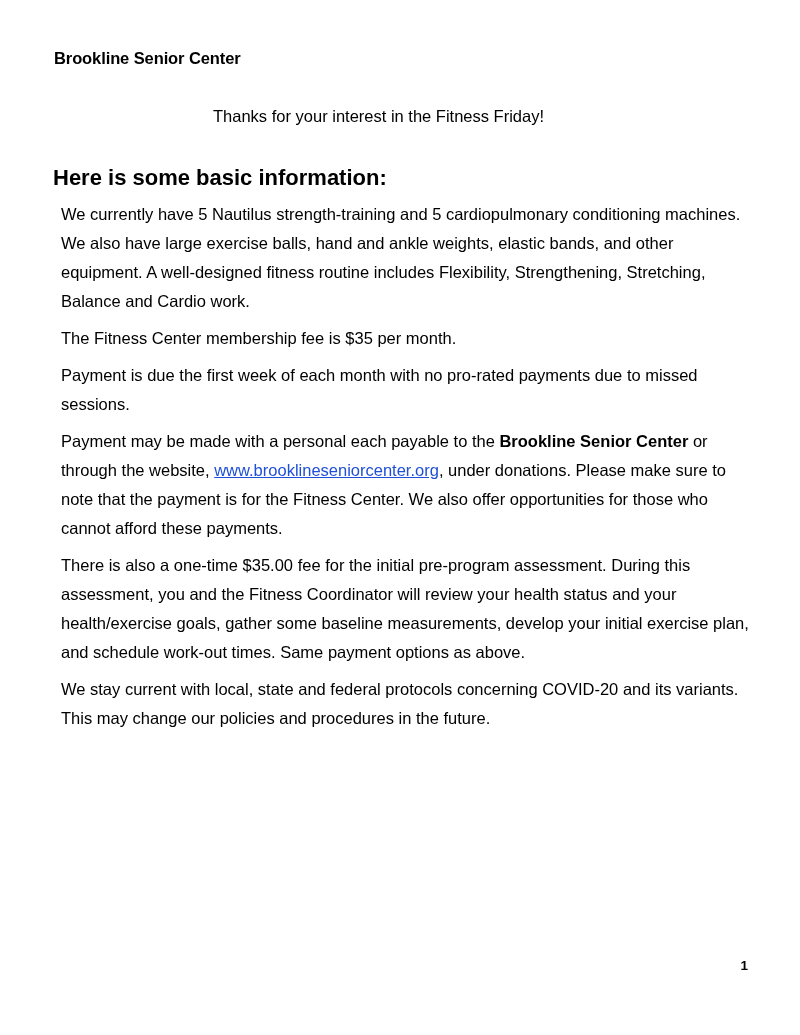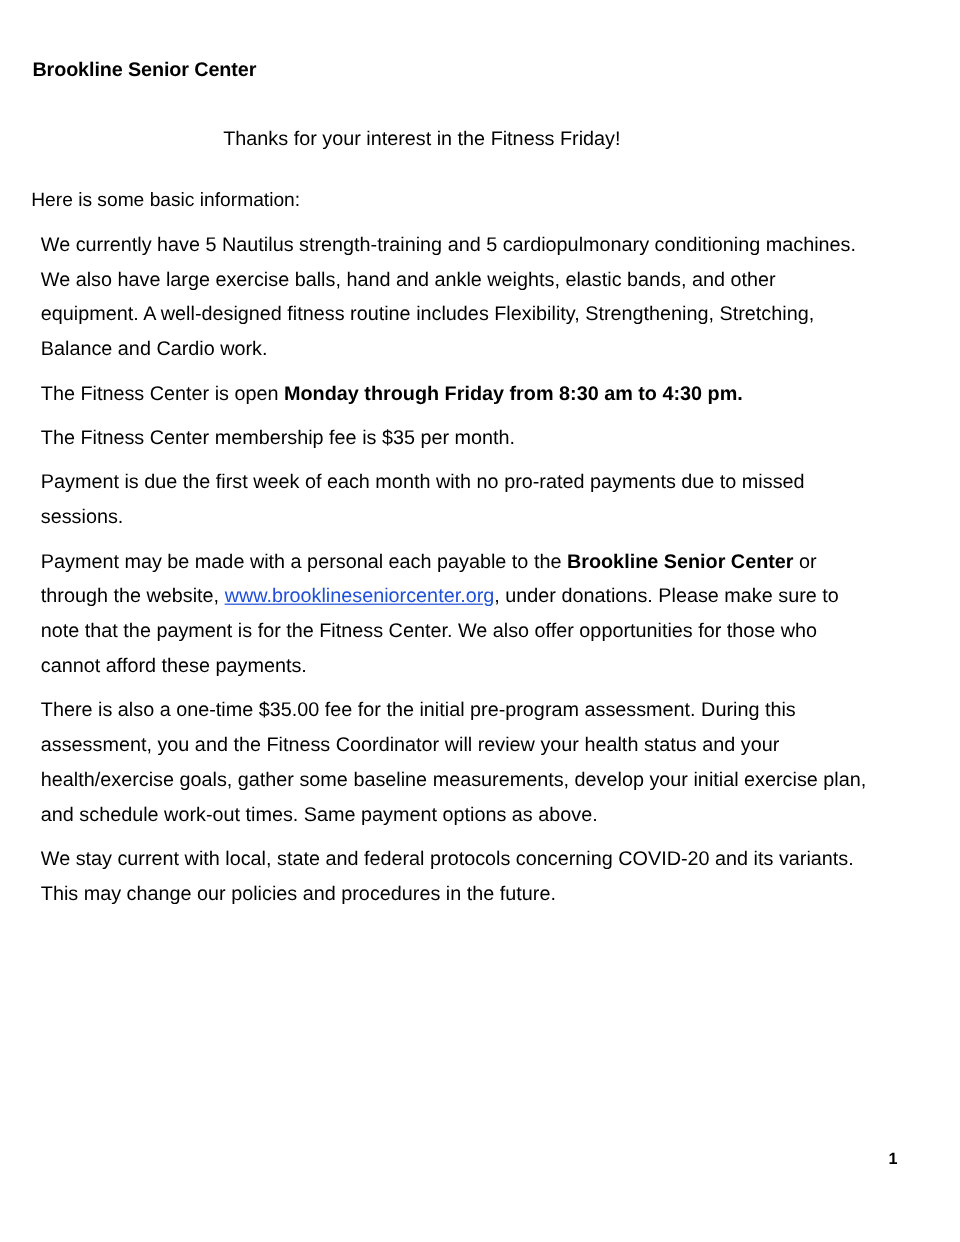--- a/index.html
+++ b/index.html
@@ -12,21 +12,21 @@
     height: 1035px;
     font-family: "Liberation Sans", sans-serif;
     color: #000000;
     position: relative;
     overflow: hidden;
   }
   .page {
     box-sizing: border-box;
     width: 800px;
     height: 1035px;
-    padding: 44px 52px 0 26px;
+    padding: 44px 52px 0 53px;
     position: relative;
   }
   .header-block {
     margin-left: 0px;
   }
   .header-line {
     font-weight: bold;
     font-size: 16.5px;
     line-height: 28px;
     letter-spacing: -0.1px;
@@ -36,24 +36,24 @@
     letter-spacing: 0.1px;
   }
   .greeting {
     text-align: left;
     font-size: 16.5px;
     line-height: 28px;
     margin-top: 30px;
     margin-left: 160px;
   }
   .section-heading {
-    font-weight: normal;
-    font-size: 16px;
+    font-weight: bold;
+    font-size: 22px;
     line-height: 28px;
-    margin-top: 24px;
+    margin-top: 34px;
   }
   p.body-par {
     font-size: 16.5px;
     line-height: 29px;
     margin: 8px;
   }
   .gap-before {
     margin-top: 29px;
   }
   .strong {
@@ -83,23 +83,20 @@
   </div>
 
   <div class="greeting">Thanks for your interest in the Fitness Friday!</div>
 
   <div class="text-col">
 
     <div class="section-heading">Here is some basic information:</div>
 
     <p class="body-par">We currently have 5 Nautilus strength-training and 5 cardiopulmonary conditioning machines.  We also have large exercise balls, hand and ankle weights, elastic bands, and other equipment.  A well-designed fitness routine includes Flexibility, Strengthening, Stretching, Balance and Cardio work.</p>
 
-    <p class="body-par gap-before">
-      <span>The Fitness Center is open </span><span class="strong">Monday through Friday from 8:30 am to 4:30 pm.</span>
-    </p>
 
     <p class="body-par gap-before">The Fitness Center membership fee is $35 per month.</p>
     <p class="body-par">Payment is due the first week of each month with no pro-rated payments due to missed sessions.</p>
 
     <p class="body-par gap-before">
       <span>Payment may be made with a personal each payable to the </span><span class="strong">Brookline Senior Center</span><span> or through the website, </span><a class="link" href="#">www.brooklineseniorcenter.org</a><span>, under donations. Please make sure to note that the payment is for the Fitness Center. We also offer opportunities for those who cannot afford these payments.</span>
     </p>
 
     <p class="body-par gap-before">There is also a one-time $35.00 fee for the initial pre-program assessment.  During this assessment, you and the Fitness Coordinator will review your health status and your health/exercise goals, gather some baseline measurements, develop your initial exercise plan, and schedule work-out times. Same payment options as above.</p>
 

